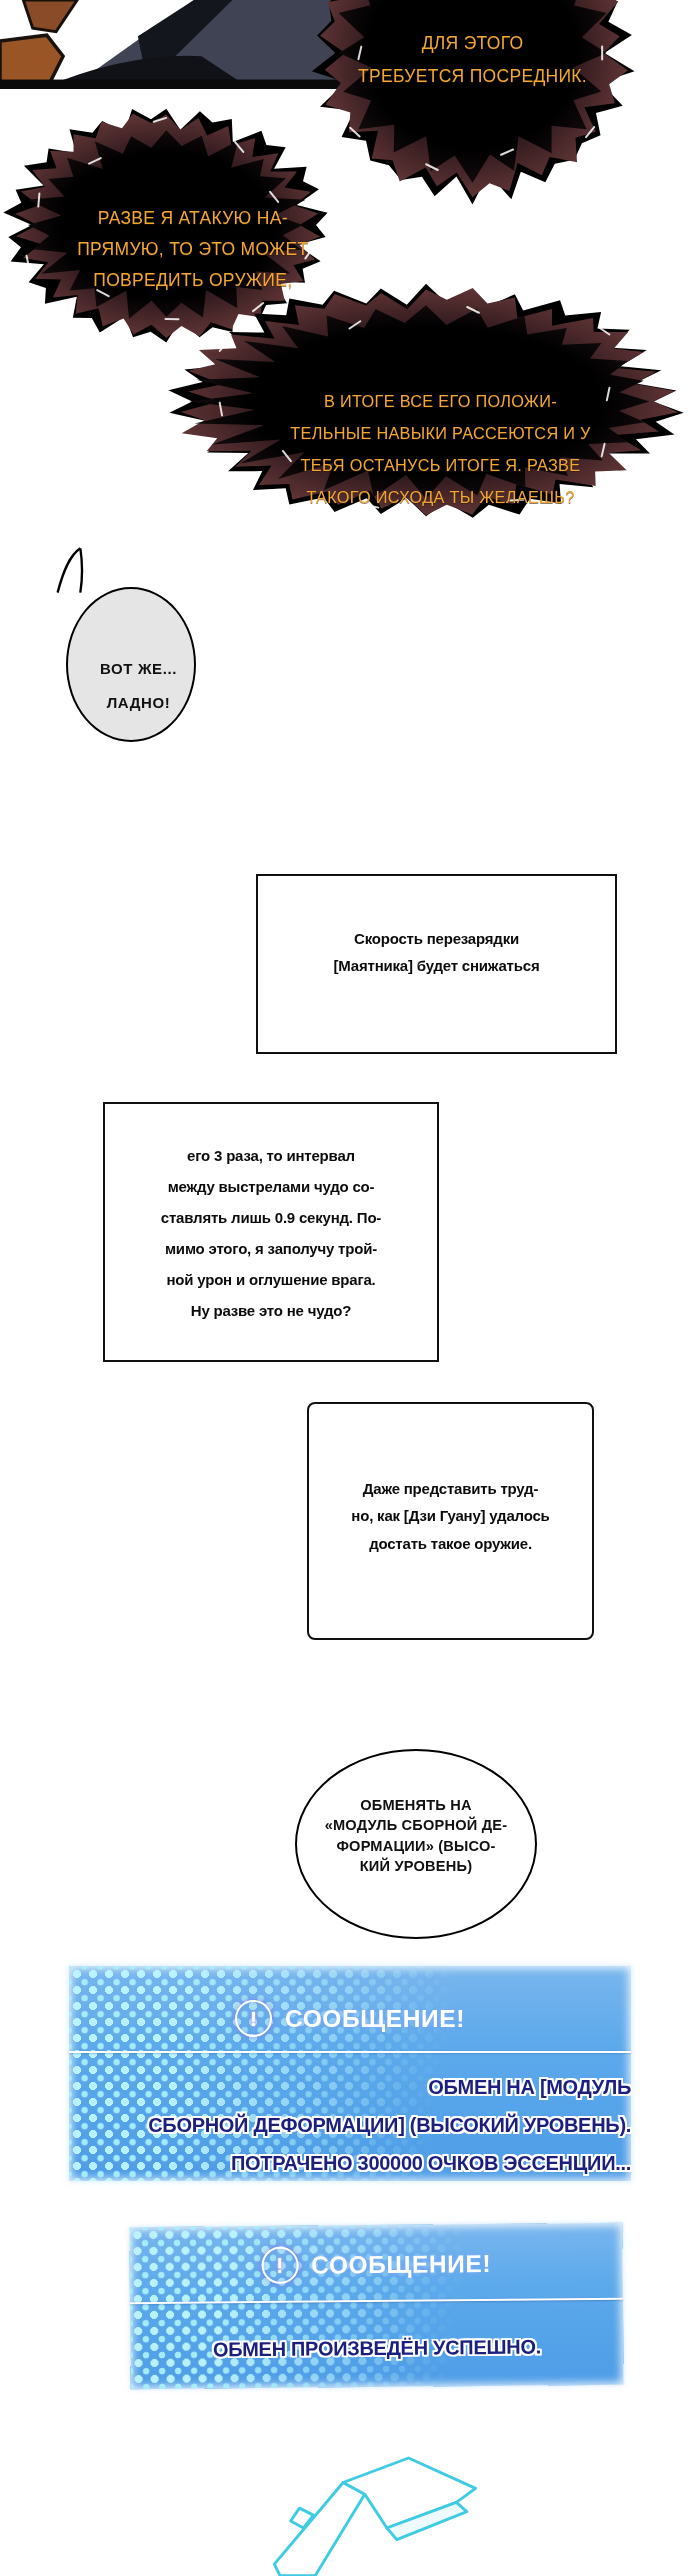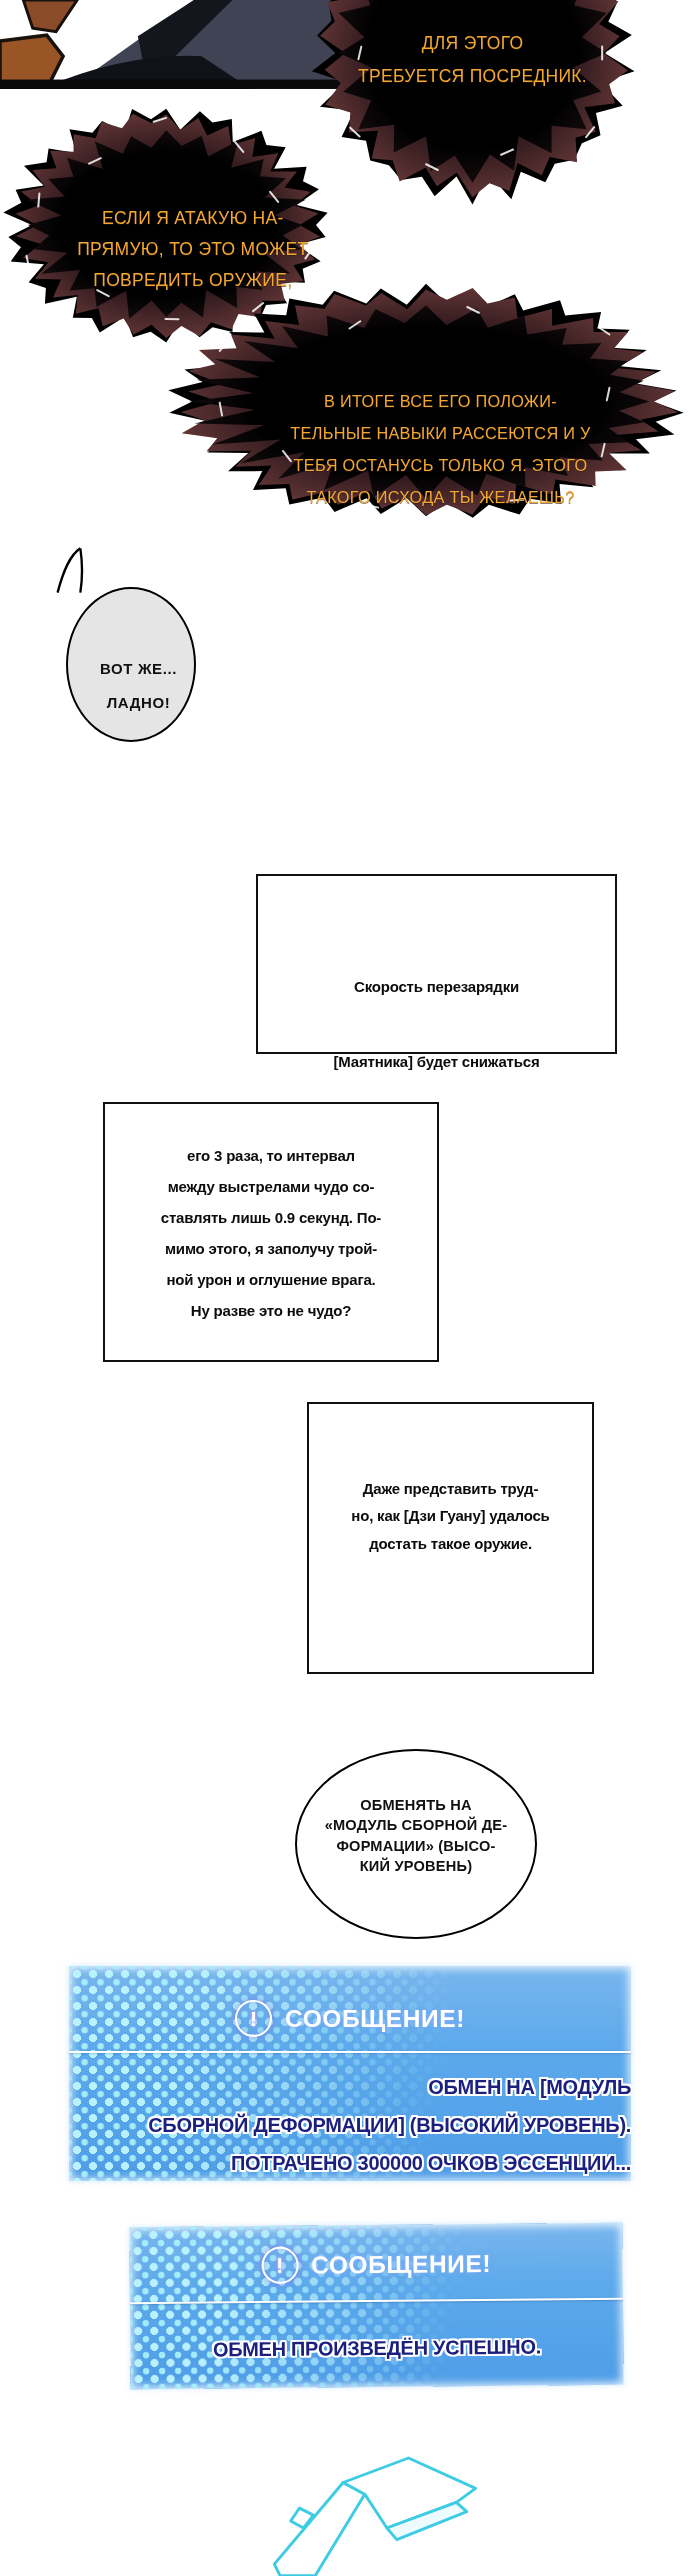--- a/index.html
+++ b/index.html
@@ -32,24 +32,24 @@
     background:#e5e5e5;border:2.3px solid #000;border-radius:50%;box-sizing:border-box;}
   #speech-bubble p{margin:0;text-align:center;font-weight:bold;color:#111;
     font-size:15px;line-height:34px;letter-spacing:0.6px;}
   #speech-bubble .pad{padding-top:63px;padding-left:15px;}
   #bubble-tail{position:absolute;left:54px;top:546px;z-index:3;}
 
   
   .caption{position:absolute;background:#fff;border:2.9px solid #101010;box-sizing:border-box;z-index:2;}
   .caption p{margin:0;text-align:center;font-weight:bold;color:#0c0c0c;font-size:15px;letter-spacing:-0.2px;}
   #cap1{left:256px;top:874px;width:361px;height:180px;}
-  #cap1 .pad{padding-top:49px;}  #cap1 p{line-height:27px;margin-top:48px;}
+  #cap1 .pad{padding-top:49px;}  #cap1 p{line-height:27px;}
   #cap2{left:103px;top:1102px;width:336px;height:260px;}
   #cap2 .pad{padding-top:36px;}  #cap2 p{line-height:31px;}
-  #cap3{left:307px;top:1402px;width:287px;height:272px;}
+  #cap3{left:307px;top:1402px;width:287px;height:238px;border-radius:8px;}
   #cap3 .pad{padding-top:71px;} #cap3 p{line-height:27.4px;}
 
   
   #thought{position:absolute;left:295px;top:1749px;width:242px;height:190px;z-index:2;
     background:#fff;border:2.3px solid #000;border-radius:50%;box-sizing:border-box;}
   #thought p{margin:0;text-align:center;font-weight:bold;color:#111;font-size:14.6px;line-height:20.4px;letter-spacing:0.2px;}
   #thought .pad{padding-top:44px;}
 
   
   .sysbox{position:absolute;z-index:2;background:linear-gradient(180deg,#79b6ee 0%,#5ca9eb 38%,#4e9de7 100%);
@@ -113,21 +113,21 @@
       <i class="sliver" style="left: 37.2991%; top: 89.0893%; transform: translate(-50%, -50%) rotate(206.242deg);"></i>
       <i class="sliver" style="left: 12.682%; top: 77.1131%; transform: translate(-50%, -50%) rotate(223.269deg);"></i>
       <i class="sliver" style="left: 14.2782%; top: 50%; transform: translate(-50%, -50%) rotate(283.006deg);"></i>
     </div>
 
   <div class="burst" id="burst2">
     <div class="burst-halo" style="clip-path: polygon(50% 1.5%, 54.2% 10.2%, 60.1% 2.5%, 63.9% 7.2%, 69.7% 5.8%, 70% 15.4%, 78.6% 10.7%, 80.1% 16.6%, 85.9% 17.6%, 82.4% 26.5%, 92.2% 25.7%, 91.1% 31.7%, 95.9% 35.1%, 89.2% 41.7%, 98.5% 44.9%, 95% 50%, 97.9% 55%, 89.2% 58.3%, 96.4% 65.1%, 91% 68.3%, 91.7% 74.1%, 82.4% 73.6%, 86.3% 82.7%, 80% 83.4%, 78.2% 88.9%, 70.1% 84.7%, 69.9% 94.7%, 63.9% 92.7%, 60% 96.9%, 54.2% 89.9%, 50% 99%, 45.3% 94.6%, 40% 96.9%, 37.6% 88.2%, 30% 94.9%, 27.6% 88.8%, 21.9% 88.7%, 23.1% 79.9%, 13.5% 82.9%, 13.8% 76.3%, 8.6% 73.9%, 13.2% 66.4%, 3.2% 65.2%, 6.3% 59.3%, 2.5% 55%, 9.6% 50%, 1% 44.8%, 6.4% 40.7%, 4.7% 35.3%, 13.1% 33.5%, 7.2% 25.3%, 14% 23.8%, 14.6% 18.1%, 22.9% 19.9%, 20.9% 10%, 27.8% 11.5%, 30.7% 6.6%, 37.5% 11.4%, 39.7% 1.6%, 45.4% 5.9%);"></div>
     <div class="burst-maroon" style="clip-path: polygon(50% 1.5%, 54.4% 8.2%, 60% 3.1%, 62.7% 10.8%, 69.3% 6.6%, 70.3% 14.9%, 77.7% 11.8%, 76.8% 20.2%, 84.9% 18.5%, 82.4% 26.5%, 90.7% 26.5%, 86.8% 33.6%, 95% 35.4%, 89.9% 41.5%, 97.4% 45%, 91.5% 50%, 97.9% 55%, 91.5% 58.8%, 96.3% 65.1%, 89.6% 67.6%, 92.7% 74.6%, 85.7% 75.9%, 86.9% 83.2%, 79.9% 83.2%, 79.3% 90.4%, 72.5% 89%, 70.3% 95.7%, 63.9% 92.7%, 60.4% 98.8%, 54.7% 94.3%, 50% 99.6%, 45.4% 93.7%, 39.8% 98%, 36.7% 91%, 30.2% 94.4%, 28.9% 86.5%, 21.8% 88.9%, 22.4% 80.7%, 14.7% 81.8%, 17.2% 73.9%, 9.1% 73.6%, 13.3% 66.3%, 5.3% 64.5%, 10.9% 58.3%, 3.2% 54.9%, 9.8% 50%, 3% 45.1%, 10.2% 41.5%, 4.7% 35.3%, 12.2% 33.2%, 8.3% 25.9%, 15.8% 25.1%, 13.8% 17.4%, 21.1% 17.9%, 21.1% 10.2%, 28% 11.9%, 29.8% 4.7%, 36.2% 7.6%, 39.6% 1.2%, 45.3% 5.3%);"></div>
     <div class="burst-dark" style="clip-path: polygon(50% 1.5%, 55.3% 9.6%, 62.3% 4.3%, 64.5% 15%, 75% 6.7%, 72.5% 20.7%, 83.8% 16.2%, 82.5% 25%, 91.5% 26.1%, 84.1% 35.9%, 98.3% 37.1%, 87.7% 45%, 97.3% 50%, 90.4% 55.3%, 96.9% 62.6%, 83.4% 63.9%, 93% 74.8%, 81.1% 73.8%, 83.3% 83.3%, 74.3% 81.7%, 74.6% 92.6%, 63.8% 83.3%, 62.7% 97.4%, 55.2% 89.8%, 50% 97.1%, 44.9% 88.6%, 37.1% 98%, 36.1% 83.6%, 25.8% 91.9%, 25.1% 82.4%, 16.5% 83.5%, 20.1% 73%, 6.7% 75%, 15.7% 64.2%, 3.9% 62.4%, 9.4% 55.4%, 2% 50%, 13.6% 45.2%, 1.8% 37.1%, 14.7% 35.4%, 9.1% 26.4%, 17.8% 25.3%, 15.6% 15.6%, 28% 21.3%, 25.2% 7.1%, 34.9% 13.6%, 37.8% 4.6%, 44.8% 10.5%);"></div>
     <div class="burst-text">
-      <p>ЕСЛИ Я АТАКУЮ НА-</p>
+      <p>РАЗВЕ Я АТАКУЮ НА-</p>
       <p>ПРЯМУЮ, ТО ЭТО МОЖЕТ</p>
       <p>ПОВРЕДИТЬ ОРУЖИЕ,</p>
     </div>
   <i class="sliver" style="left: 78.6244%; top: 86.0713%; transform: translate(-50%, -50%) rotate(141.566deg);"></i>
       <i class="sliver" style="left: 51.7517%; top: 91.2123%; transform: translate(-50%, -50%) rotate(180.389deg);"></i>
       <i class="sliver" style="left: 30.2619%; top: 79.7463%; transform: translate(-50%, -50%) rotate(207.978deg);"></i>
       <i class="sliver" style="left: 6.79833%; top: 66.0956%; transform: translate(-50%, -50%) rotate(257.809deg);"></i>
       <i class="sliver" style="left: 10.3606%; top: 38.9577%; transform: translate(-50%, -50%) rotate(274.835deg);"></i>
       <i class="sliver" style="left: 27.7791%; top: 21.9982%; transform: translate(-50%, -50%) rotate(334.572deg);"></i>
       <i class="sliver" style="left: 48.04%; top: 3.88666%; transform: translate(-50%, -50%) rotate(342.546deg);"></i>
@@ -136,21 +136,21 @@
       <i class="sliver" style="left: 94.5111%; top: 62.3994%; transform: translate(-50%, -50%) rotate(484.694deg);"></i>
     </div>
 
   <div class="burst" id="burst3">
     <div class="burst-halo" style="clip-path: polygon(50% 1.5%, 53.8% 9.1%, 58.7% 3.7%, 61% 11.5%, 67.1% 5.8%, 68.7% 12.5%, 75.8% 8.3%, 76.8% 14.5%, 83.7% 13.1%, 83% 19.9%, 89.2% 20.4%, 85.9% 27.8%, 92.5% 28.8%, 87.4% 35.5%, 95.3% 37.1%, 90.2% 42.5%, 98.2% 45.5%, 93.7% 50%, 99.6% 54.6%, 94.2% 58.3%, 97.8% 63.6%, 90.4% 65.6%, 93.1% 71.4%, 84.5% 71.4%, 87.5% 78.3%, 79.7% 77.1%, 82.2% 85.3%, 75.7% 84%, 76% 92%, 70% 90.1%, 68% 96.6%, 62.1% 92.6%, 59% 97.9%, 53.8% 91.4%, 50% 97.3%, 46.3% 89.8%, 41.3% 96.4%, 38.6% 89.9%, 32.4% 95.5%, 30.3% 89.6%, 23.7% 92.5%, 23% 85.8%, 16.7% 86.5%, 18.5% 78.7%, 11.9% 78.8%, 15.8% 71.2%, 7.9% 71%, 12.1% 64.7%, 3.8% 63.2%, 7.5% 57.9%, 0.6% 54.6%, 5% 50%, 0.4% 45.4%, 7% 42%, 3.5% 36.8%, 11.8% 35.2%, 7.9% 29%, 15.9% 28.9%, 12.1% 21.4%, 18.9% 21.6%, 16.9% 13.7%, 23.1% 14.4%, 23.7% 7.5%, 30.1% 10.1%, 32.3% 4.3%, 38.5% 9.6%, 41.3% 3.4%, 46.3% 10.1%);"></div>
     <div class="burst-maroon" style="clip-path: polygon(50% 1.5%, 54.1% 5.9%, 59.2% 0.9%, 62.1% 7.6%, 67.5% 5%, 68% 13.8%, 74.8% 10%, 74.8% 17.2%, 82.9% 13.9%, 83% 19.9%, 89.8% 19.9%, 87% 27.1%, 92.9% 28.6%, 87.5% 35.5%, 95.3% 37.1%, 91% 42.3%, 99% 45.5%, 94.9% 50%, 99.6% 54.6%, 92.2% 57.9%, 95.8% 63%, 87.3% 64.5%, 92.4% 71.1%, 86% 72.3%, 89.5% 79.8%, 83.3% 80.3%, 83.4% 86.6%, 75.5% 83.8%, 74.9% 90.3%, 67.8% 85.8%, 67.2% 94.4%, 61.8% 91.3%, 59.1% 98.9%, 54.1% 94.7%, 50% 99.2%, 46.1% 91.5%, 41.3% 96.3%, 39% 88.6%, 32.7% 94.7%, 30.6% 89%, 23.7% 92.4%, 23.1% 85.7%, 17.1% 86.1%, 19.6% 77.7%, 12.5% 78.3%, 15.6% 71.3%, 6.8% 71.5%, 8.9% 65.9%, 1.9% 63.7%, 6.4% 58.1%, 1.7% 54.5%, 9.3% 50%, 3.2% 45.7%, 9.8% 42.5%, 3.2% 36.7%, 8.5% 33.9%, 5.3% 27.7%, 12.7% 26.9%, 11.6% 21%, 20.2% 22.8%, 18.3% 15.2%, 25% 16.9%, 24.2% 8.3%, 30% 9.9%, 32% 3.5%, 38.2% 8.4%, 41.2% 3%, 46.3% 10.1%);"></div>
     <div class="burst-dark" style="clip-path: polygon(50% 1.5%, 54.3% 11.4%, 60.7% 3.1%, 63% 12.8%, 70.7% 6.9%, 71.3% 16.2%, 79.6% 12.9%, 78.6% 21.4%, 86.9% 20.5%, 84.5% 28.3%, 92.4% 29.6%, 88.7% 36.5%, 95.8% 39.5%, 90.7% 45.4%, 97% 50%, 90.6% 54.6%, 96% 60.5%, 88.4% 63.4%, 92.6% 70.5%, 84.1% 71.4%, 87.2% 79.7%, 78.1% 78.1%, 79.9% 87.5%, 70.8% 83.2%, 70.9% 93.5%, 62.7% 86.4%, 60.8% 97.4%, 54.2% 87.7%, 50% 99%, 45.8% 87.1%, 39% 98.1%, 37.8% 84.8%, 28.5% 94.7%, 30.6% 80.8%, 18.9% 89%, 24.4% 75.6%, 10.9% 81.2%, 19.5% 69.2%, 5% 71.7%, 16% 61.9%, 1.3% 61.1%, 14% 54.1%, 0.2% 50%, 13.7% 45.9%, 1.7% 39%, 15.1% 37.8%, 5.6% 28.6%, 18.3% 30.1%, 11.7% 19.5%, 23.1% 23.1%, 19.7% 12%, 29.4% 17.2%, 29.1% 6.6%, 37% 12.9%, 39.4% 3.4%, 45.5% 10.4%);"></div>
     <div class="burst-text">
       <p>В ИТОГЕ ВСЕ ЕГО ПОЛОЖИ-</p>
       <p>ТЕЛЬНЫЕ НАВЫКИ РАССЕЮТСЯ И У</p>
-      <p>ТЕБЯ ОСТАНУСЬ ТОЛЬКО Я. ЭТОГО</p>
+      <p>ТЕБЯ ОСТАНУСЬ ИТОГЕ Я. РАЗВЕ</p>
       <p>ТАКОГО ИСХОДА ТЫ ЖЕЛАЕШЬ?</p>
     </div>
   <i class="sliver" style="left: 39.4451%; top: 95.2409%; transform: translate(-50%, -50%) rotate(193.132deg);"></i>
       <i class="sliver" style="left: 22.7076%; top: 73.6144%; transform: translate(-50%, -50%) rotate(231.955deg);"></i>
       <i class="sliver" style="left: 9.64461%; top: 53.4367%; transform: translate(-50%, -50%) rotate(259.544deg);"></i>
       <i class="sliver" style="left: 10.2716%; top: 26.0037%; transform: translate(-50%, -50%) rotate(309.375deg);"></i>
       <i class="sliver" style="left: 35.9975%; top: 16.799%; transform: translate(-50%, -50%) rotate(326.401deg);"></i>
       <i class="sliver" style="left: 59.2249%; top: 10.4598%; transform: translate(-50%, -50%) rotate(386.138deg);"></i>
       <i class="sliver" style="left: 85.0651%; top: 19.6603%; transform: translate(-50%, -50%) rotate(394.113deg);"></i>
       <i class="sliver" style="left: 85.8474%; top: 46.9472%; transform: translate(-50%, -50%) rotate(461.866deg);"></i>

